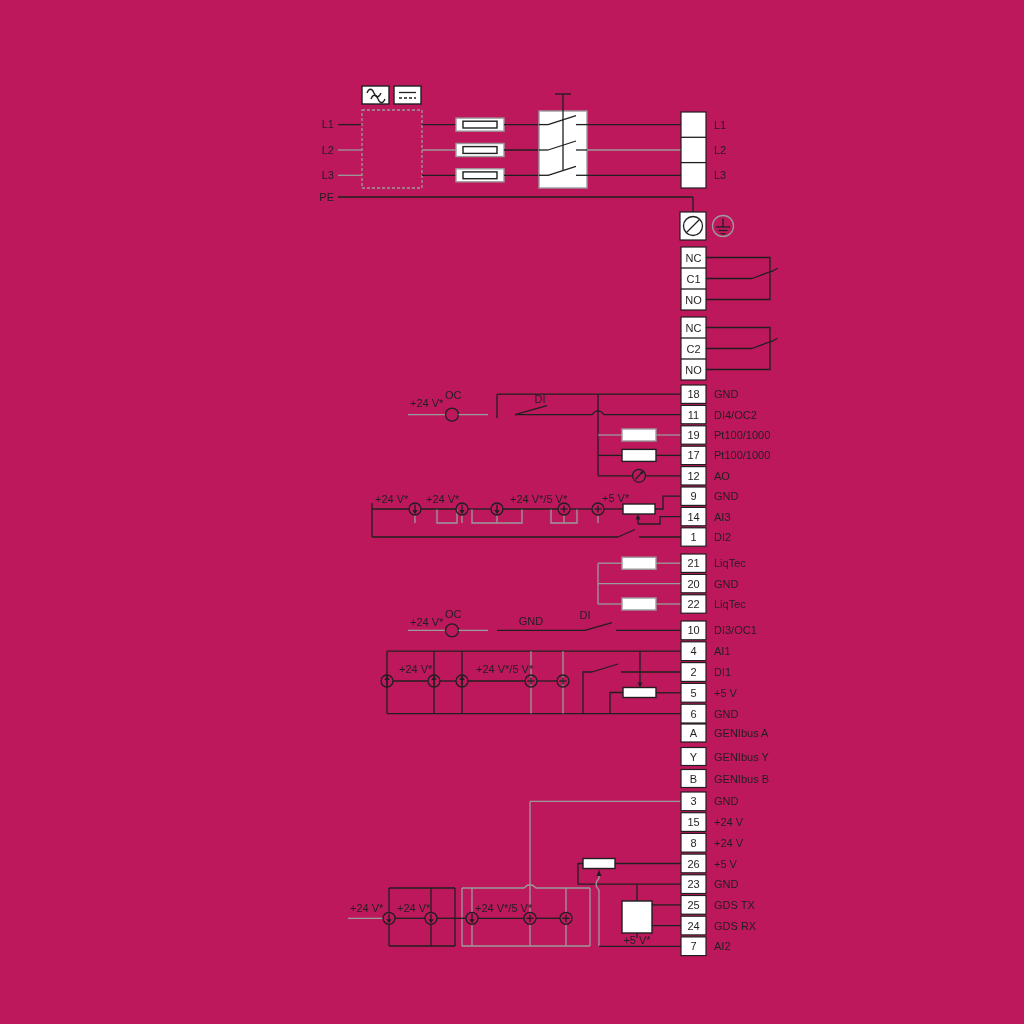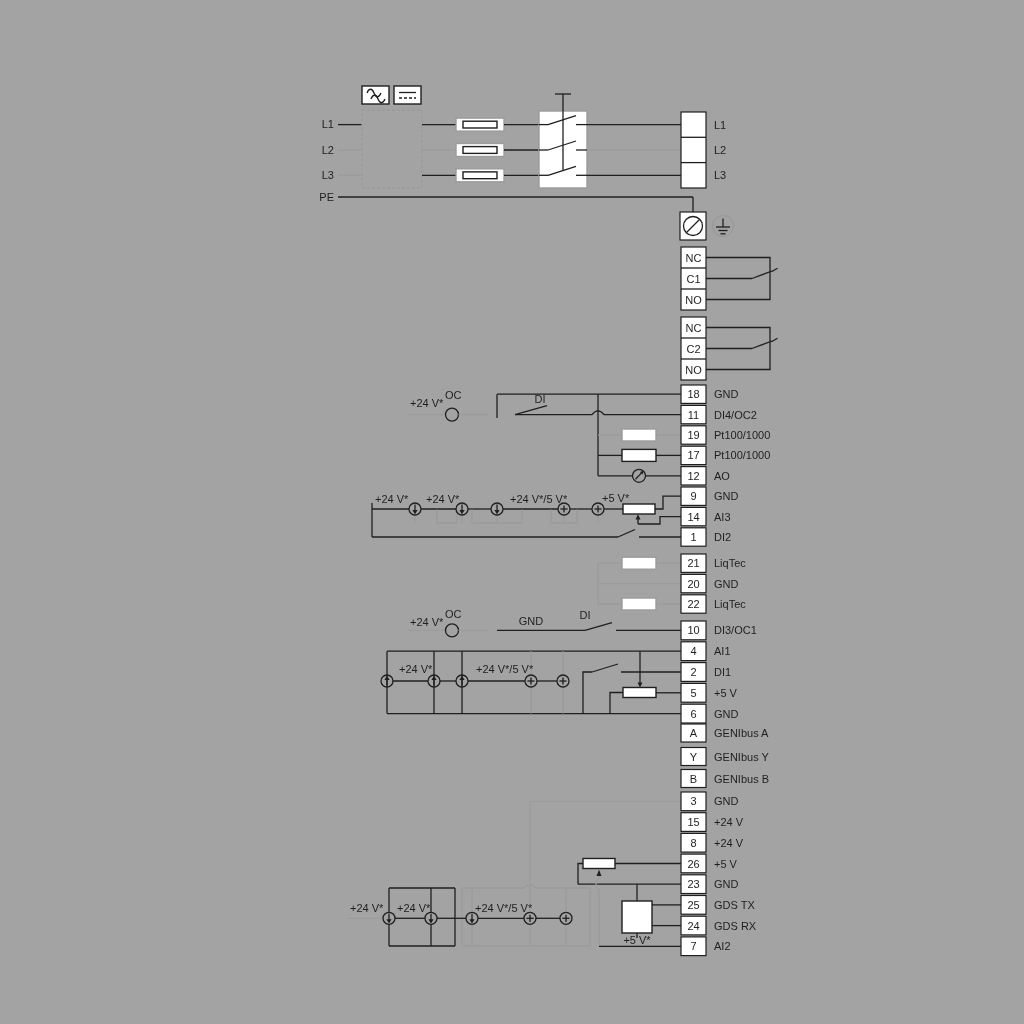--- a/index.html
+++ b/index.html
@@ -1,16 +1,16 @@
 <!DOCTYPE html>
 <html><head>
 <meta charset="utf-8">
 <style>
   html,body{margin:0;padding:0;background:#fff;}
-  #stage{width:1024px;height:1024px;position:relative;background:#a3a3a3;}
+  #stage{width:1024px;height:1024px;position:relative;background:#be185d;}
   svg{display:block;}
   text{font-family:"Liberation Sans", sans-serif;font-size:11px;fill:#1f1f1f;}
   .tn{text-anchor:middle;}
   .tm{text-anchor:middle;}
   .wb{stroke:#1f1f1f;fill:none;stroke-width:1.3;}
   .wg{stroke:#9b9b9b;fill:none;stroke-width:1.3;}
   .bx{stroke:#1f1f1f;fill:#fff;stroke-width:1.4;}
   .bg{stroke:#9b9b9b;fill:#fff;stroke-width:1.4;}
   .tb{stroke:#1f1f1f;fill:#fff;stroke-width:1.2;}
   .dash{stroke-dasharray:3,2;}

